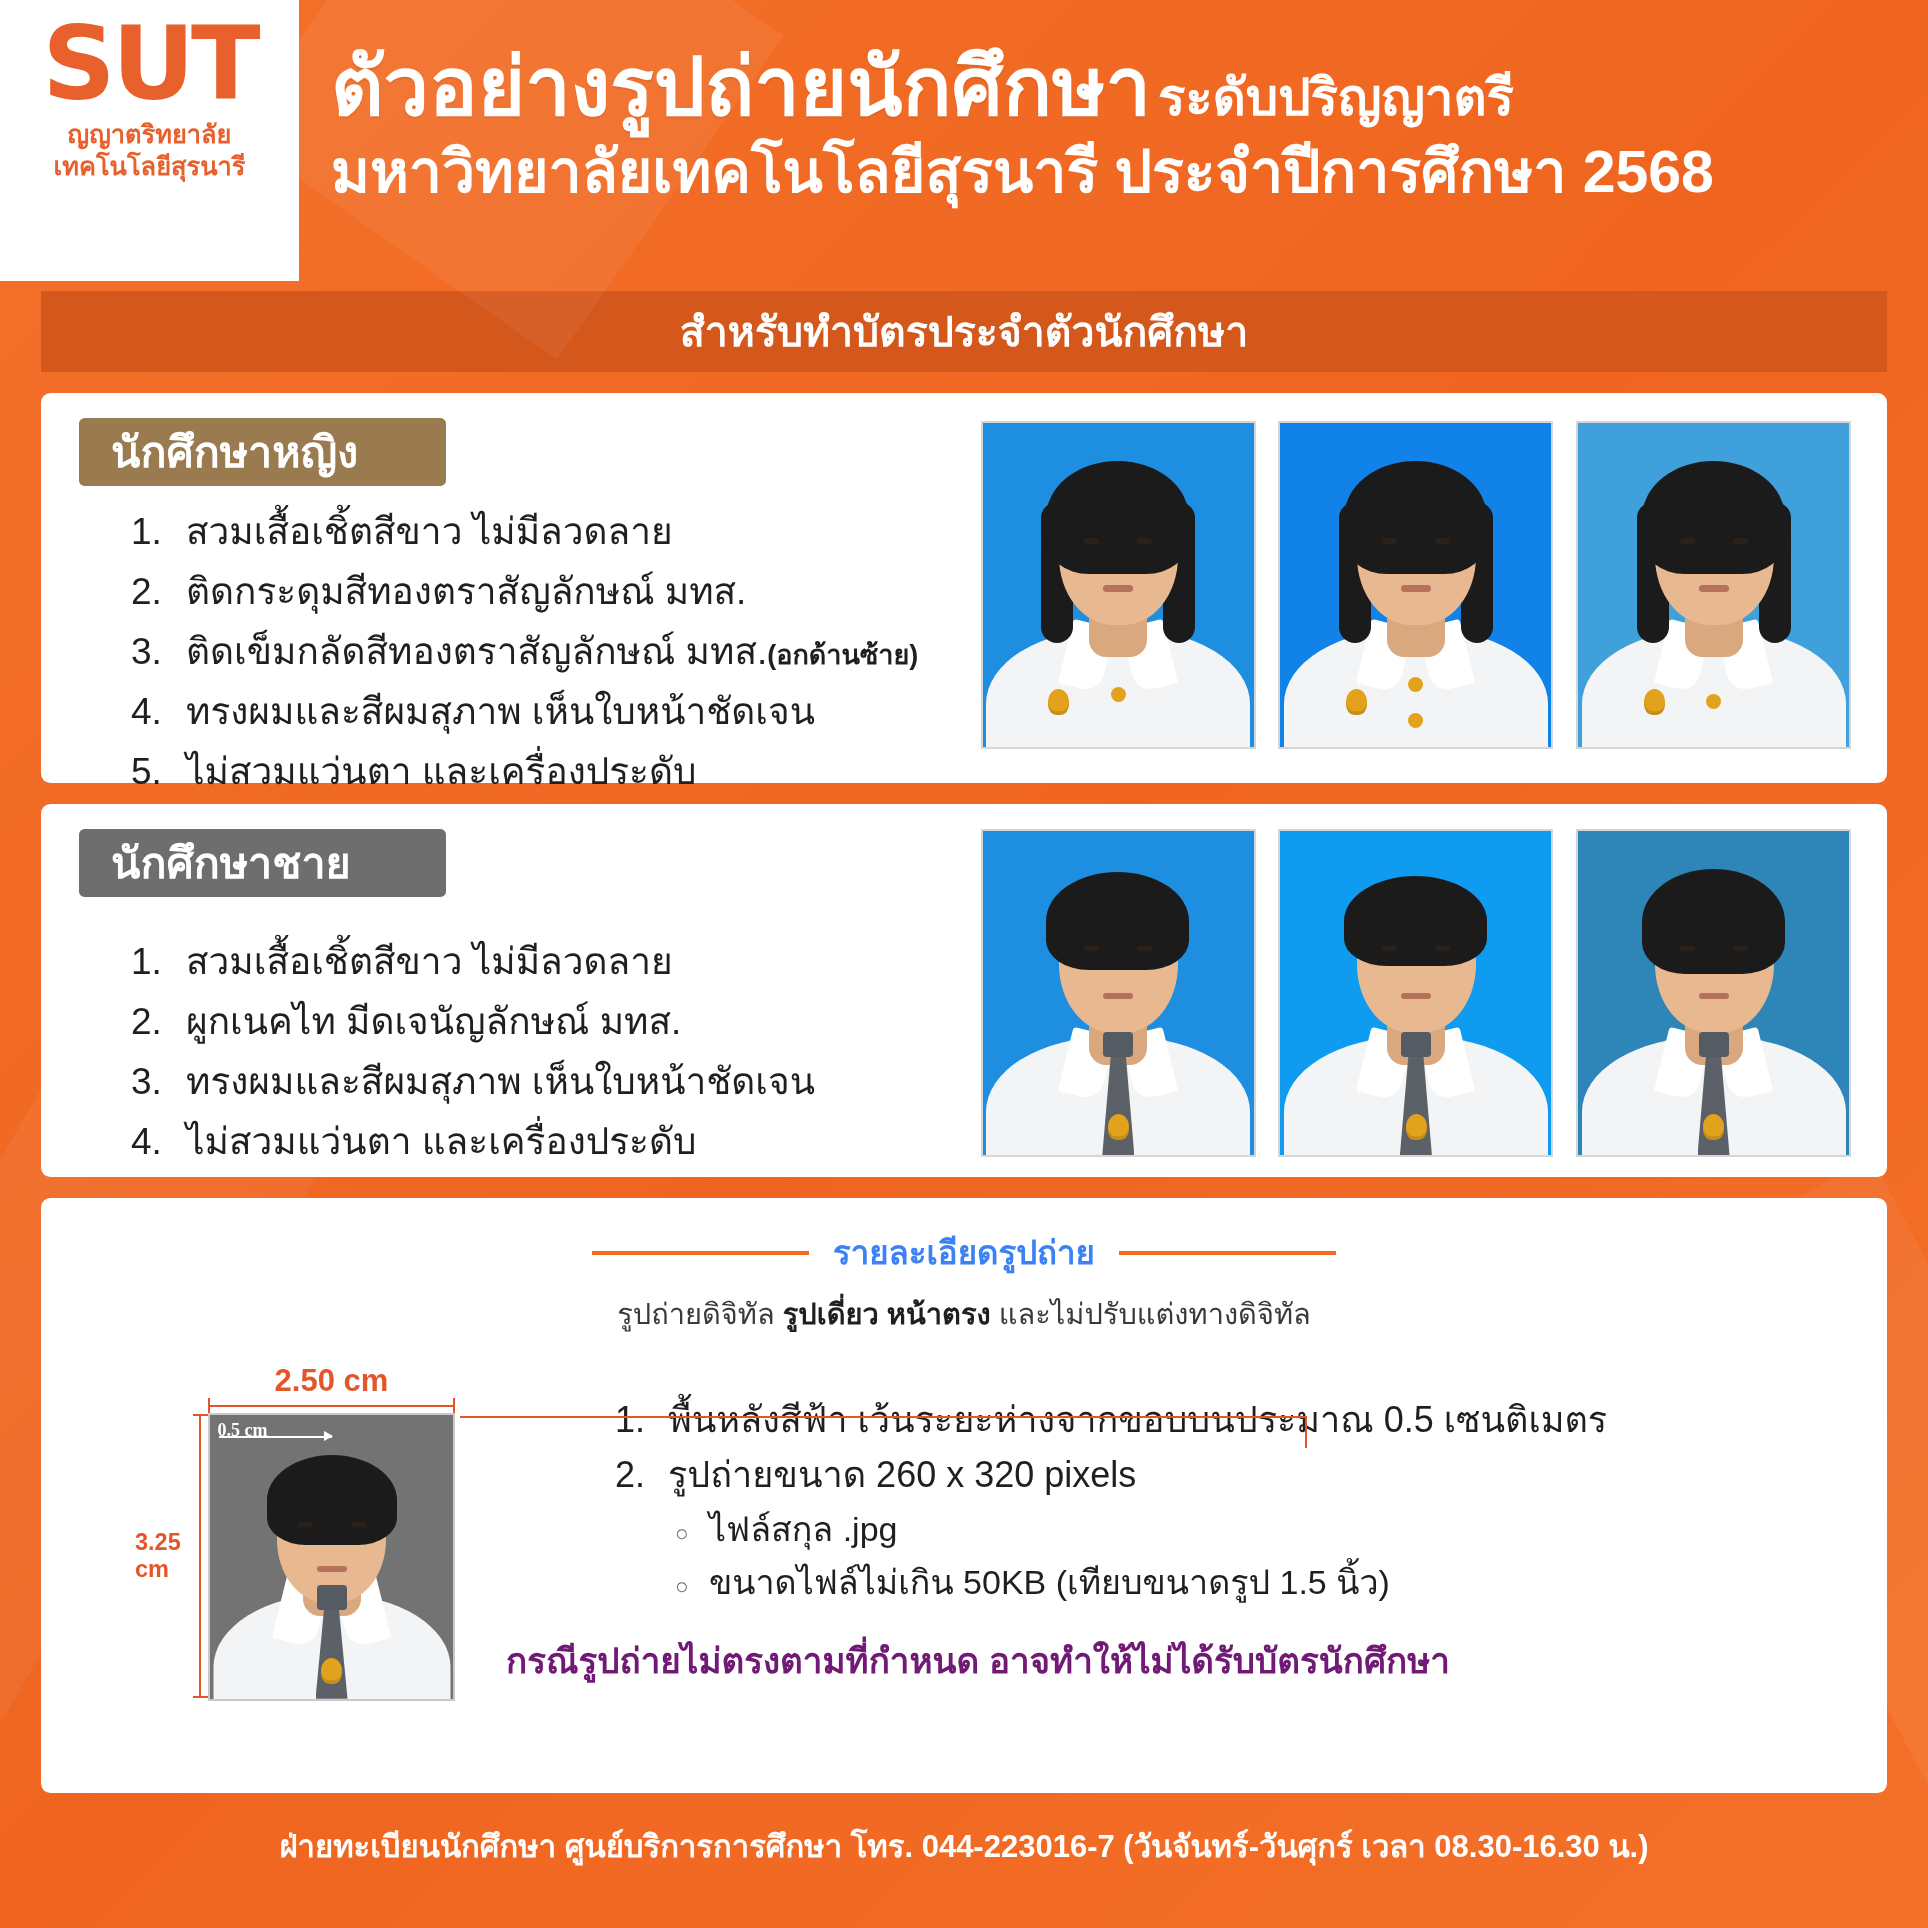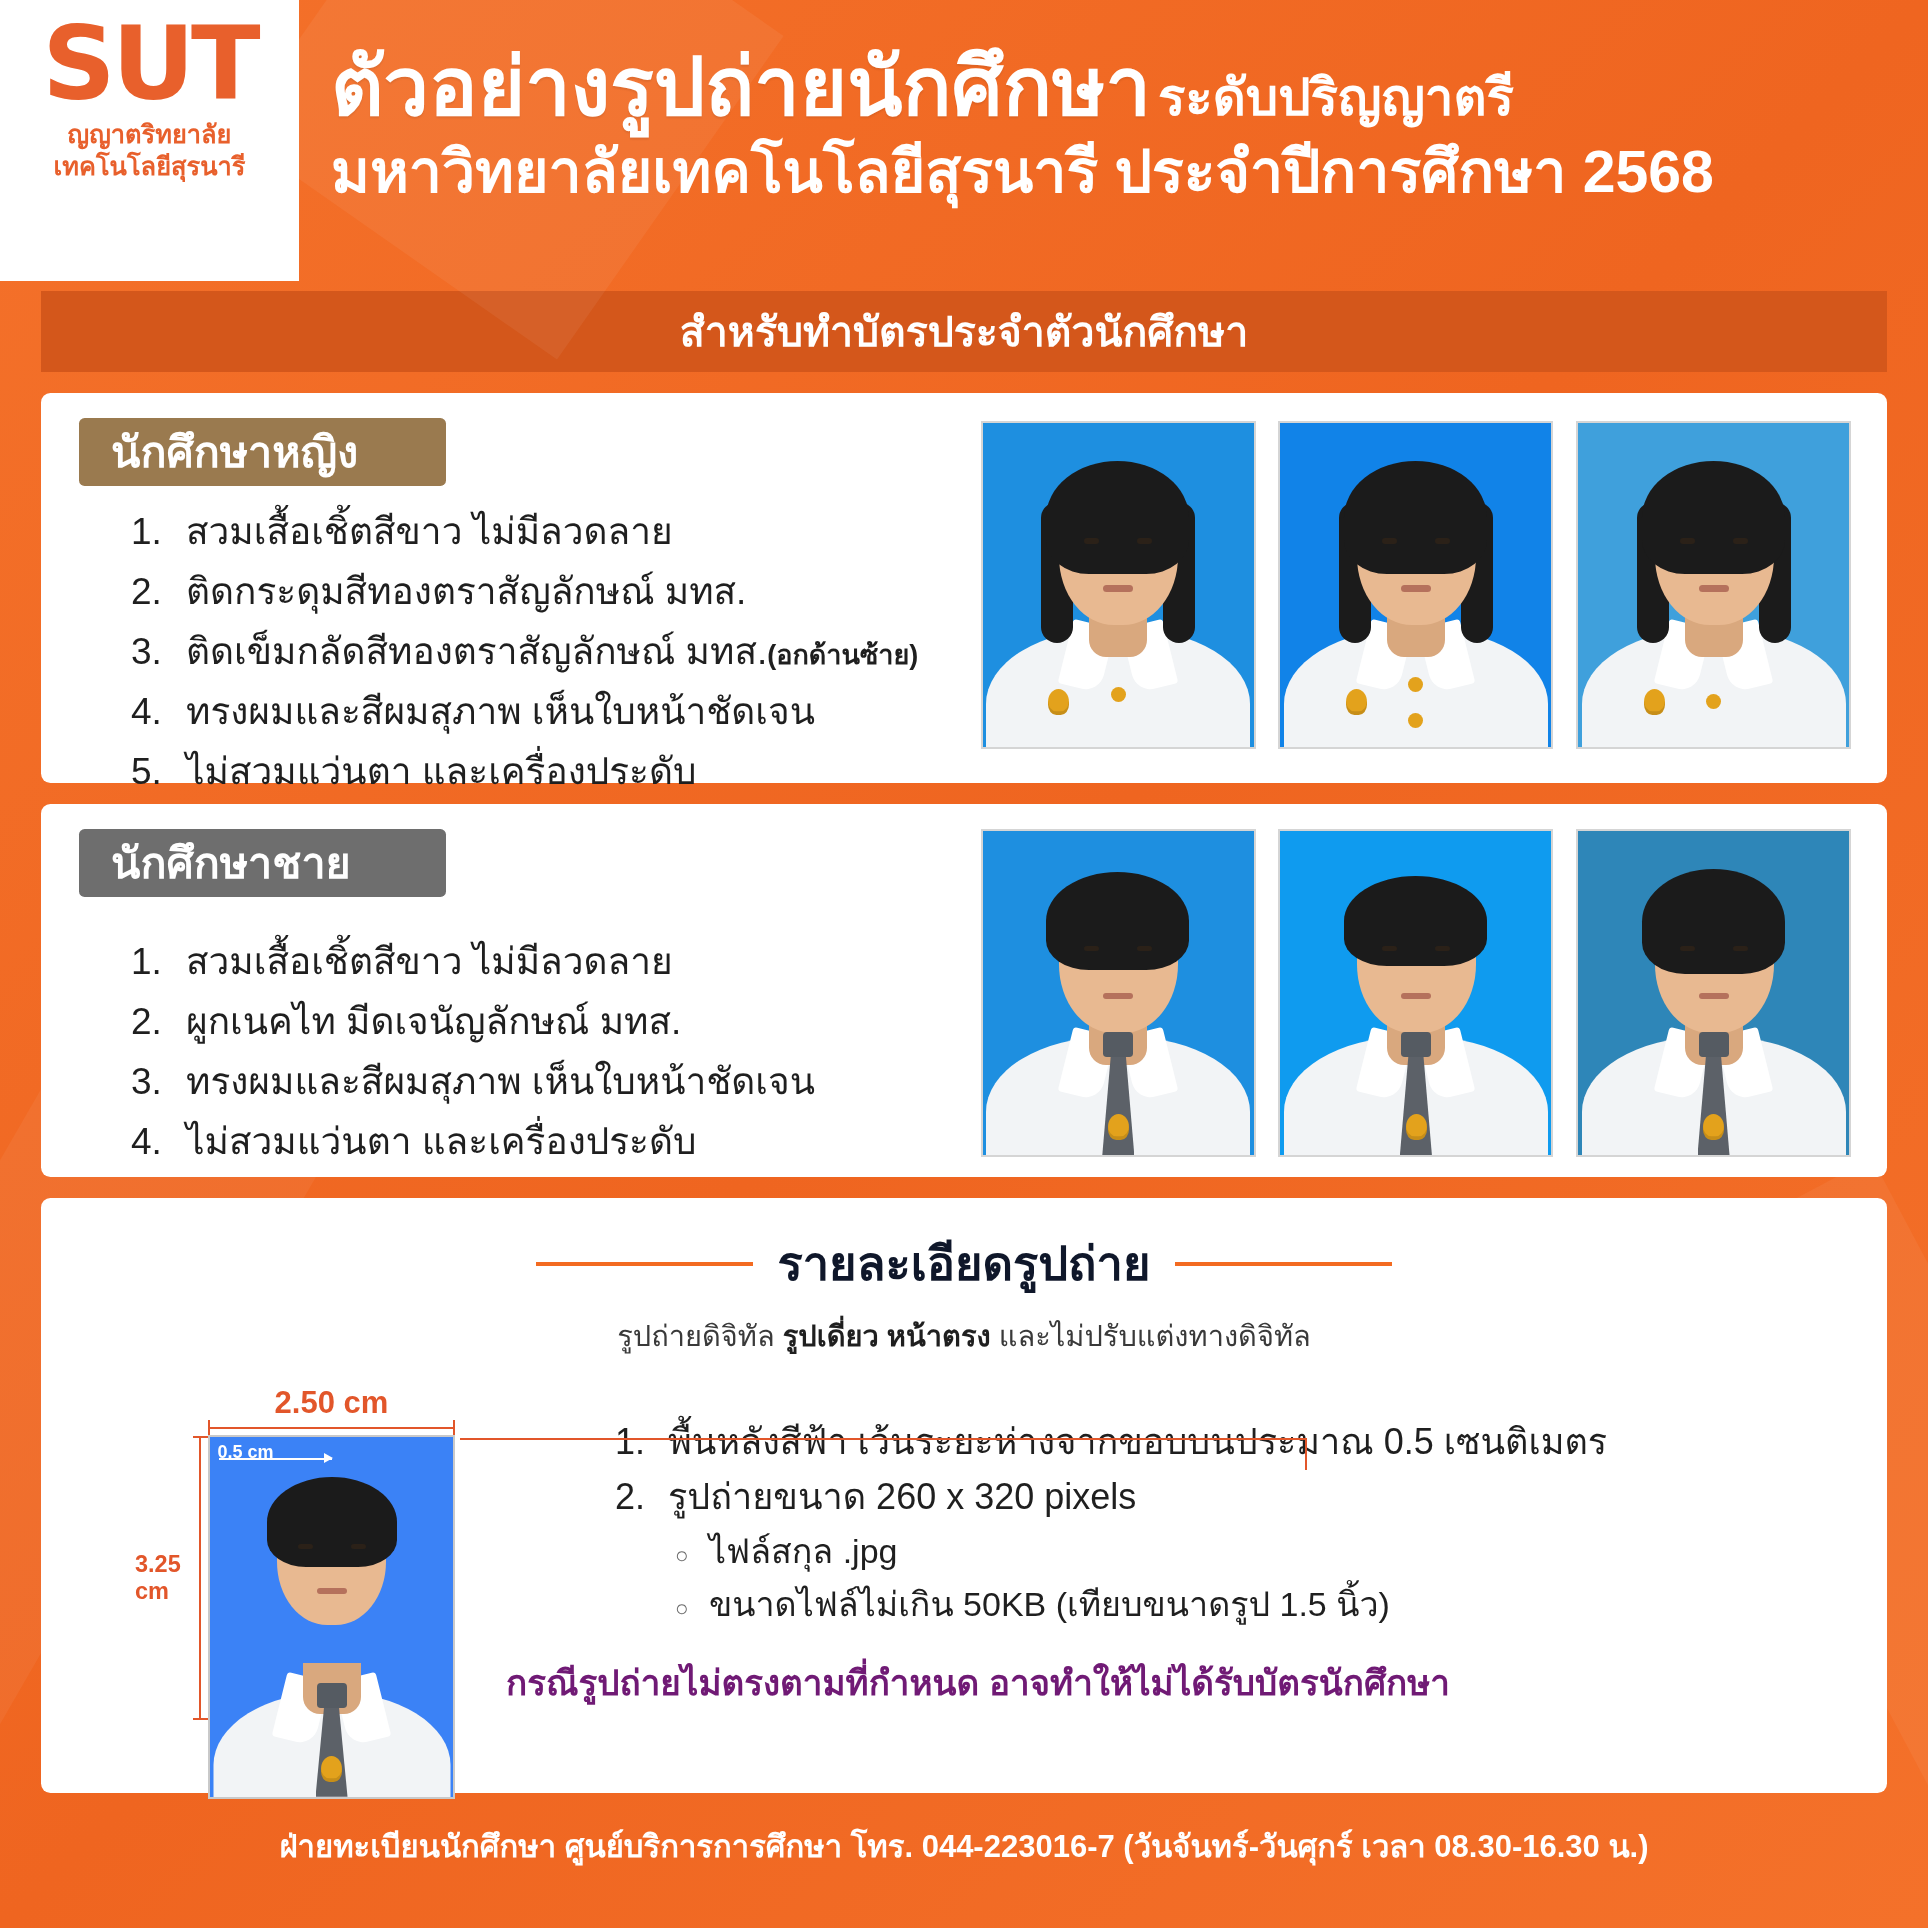--- a/index.html
+++ b/index.html
@@ -212,21 +212,21 @@
     margin-top: 21px;
   }
   .detail-title-row {
     display: flex; align-items: center; justify-content: center;
     padding-top: 28px; gap: 24.5px;
   }
   .detail-title-row .rule {
     height: 3.8px; width: 217px; background: #F36B21;
   }
   .detail-title {
-    color: #0f172a; font-size: 47px; font-weight: bold;
+    color: #3b82f6; font-size: 33px; font-weight: bold;
   }
   .detail-sub {
     text-align: center; font-size: 29px; color: #3a3a3a; margin-top: 11.3px;
   }
   .detail-sub b { color: #1f1f1f; }
 
   .detail-body {
     display: flex; margin-top: 21px; padding: 0 56px;
   }
   .sample-wrap {
@@ -257,24 +257,25 @@
     position: absolute; right: 0; top: 0; width: 1.9px; height: 100%; background: #E2562A;
   }
   .dim-left .bar:before, .dim-left .bar:after {
     content: ''; position: absolute; left: -6.6px; height: 1.9px; width: 15px; background: #E2562A;
   }
   .dim-left .bar:before { top: 0; }
   .dim-left .bar:after { bottom: 0; }
 
   .sample-photo {
     position: absolute; left: 111px; top: 55px;
-    width: 247px; height: 364px;
+    width: 247px; height: 288px;
     border: 2.8px solid #c9c9c9;
     overflow: hidden;
-    background: #3b82f6;
+    background: #737373;
+    font-family: Liberation Serif, serif;
   }
   .sample-photo .headroom-lbl {
     position: absolute; top: 5.6px; left: 7.5px; z-index: 4;
     font-size: 18px; color: #ffffff; font-weight: bold;
   }
   .sample-photo .headroom-arrow {
     position: absolute; top: 21px; left: 9.4px; z-index: 4;
     height: 1.9px; width: 113px; background: #ffffff;
   }
   .sample-photo .headroom-arrow:after {

